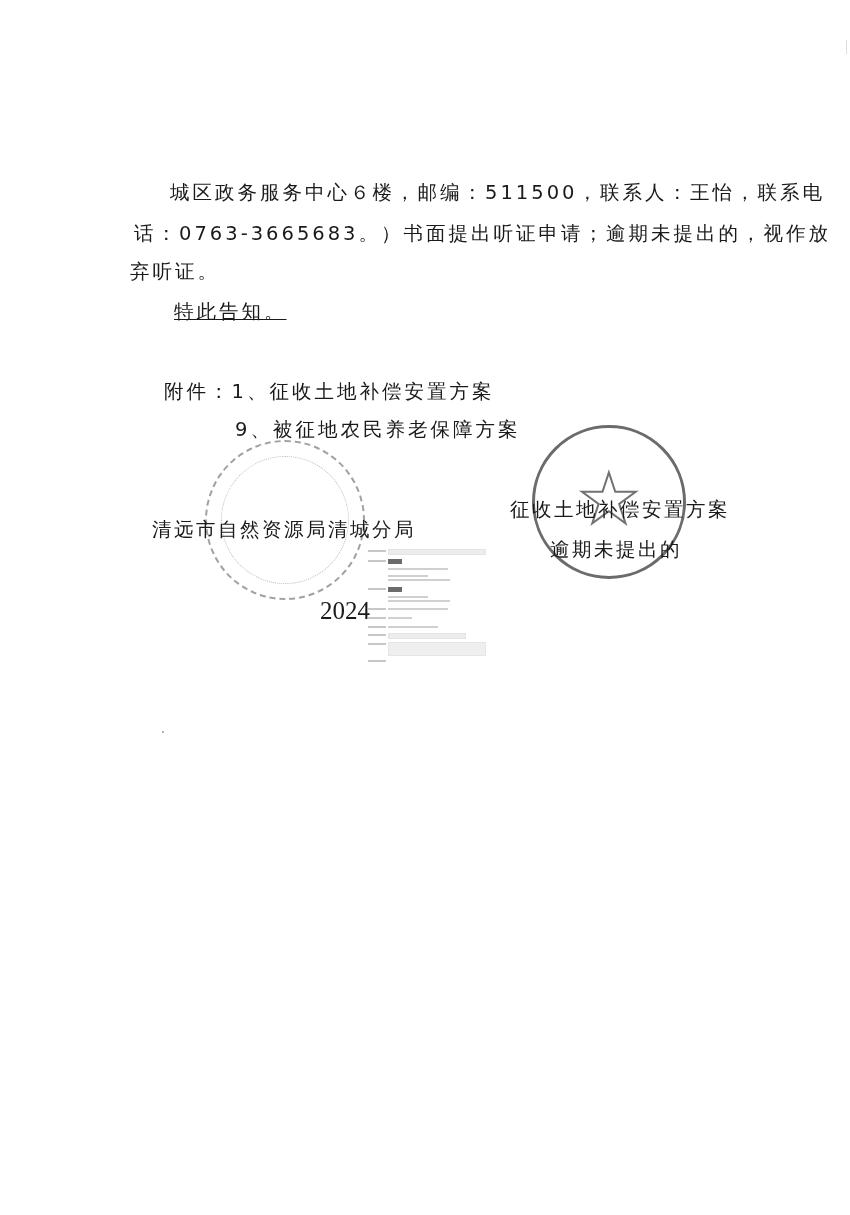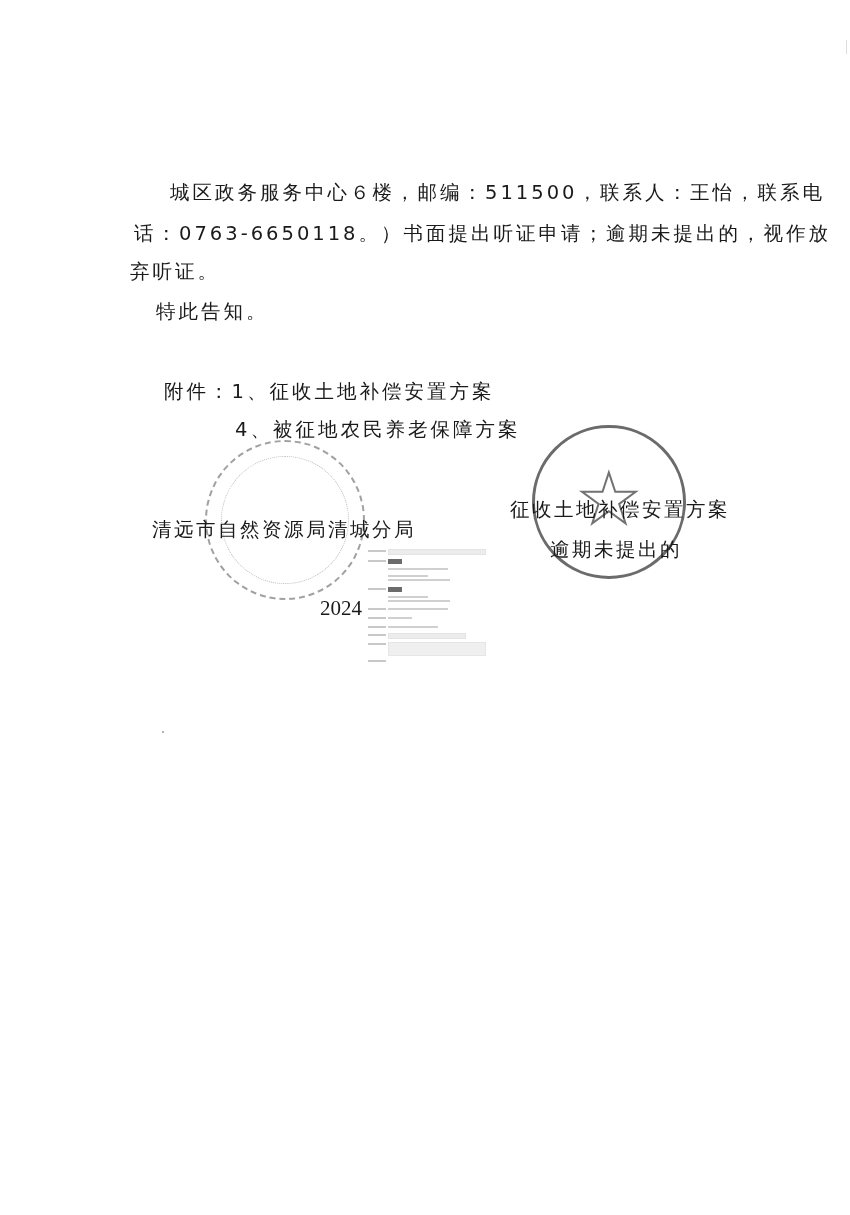--- a/index.html
+++ b/index.html
@@ -21,42 +21,42 @@
   .mf-input { position: absolute; left: 20px; height: 4px; background: #ececec; border: 1px solid #e4e4e4; }
   .mf-btn { position: absolute; left: 20px; width: 14px; height: 5px; background: #6b6b6b; }
   .mf-text { position: absolute; left: 20px; height: 1.5px; background: #d0d0d0; }
   .mf-textarea { position: absolute; left: 20px; right: 4px; height: 12px; background: #efefef; border: 1px solid #e6e6e6; }
   .speck { position: absolute; width: 2px; height: 2px; background: #999; border-radius: 50%; }
 </style>
 </head>
 <body>
 
 <div class="line" style="left:134px; top:183px;margin-left:36px;">城区政务服务中心６楼，邮编：511500，联系人：王怡，联系电</div>
-<div class="line" style="left:134px; top:224px;">话：0763-6650118。）书面提出听证申请；逾期未提出的，视作放</div>
+<div class="line" style="left:134px; top:224px;">话：0763-3665683。）书面提出听证申请；逾期未提出的，视作放</div>
 <div class="line" style="left:130px; top:262px;">弃听证。</div>
 
-<div class="line" style="left:156px; top:302px;">特此告知。</div>
+<div class="line" style="left:174px; top:302px;text-decoration:underline;">特此告知。</div>
 
 <div class="line" style="left:164px; top:382px;">
   <span>附件：</span><span>1、征收土地补偿安置方案</span>
 </div>
-<div class="line" style="left:235px; top:420px;">4、被征地农民养老保障方案</div>
+<div class="line" style="left:235px; top:420px;">9、被征地农民养老保障方案</div>
 
 <div class="seal seal-left">
   <div class="inner"></div>
 </div>
 <div class="seal seal-right">
   <span class="star">★</span>
 </div>
 
 <div class="line" style="left:152px; top:520px; letter-spacing:2.5px;">清远市自然资源局清城分局</div>
 <div class="line" style="left:510px; top:500px; letter-spacing:2.5px;">征收土地补偿安置方案</div>
 <div class="line" style="left:550px; top:540px; letter-spacing:2.5px;">逾期未提出的</div>
 
-<div class="line" style="left:320px; top:598px; font-family:'Liberation Serif', serif; font-size:21px; letter-spacing:0;">2024</div>
+<div class="line" style="left:320px; top:598px; font-family:'Liberation Serif', serif; font-size:25px; letter-spacing:0;">2024</div>
 
 <div class="mini-form">
   <div class="mf-row" style="top:2px;">
     <div class="mf-label"></div>
     <div class="mf-input" style="width:96px;"></div>
   </div>
   <div class="mf-row" style="top:12px;">
     <div class="mf-label"></div>
     <div class="mf-btn"></div>
   </div>

